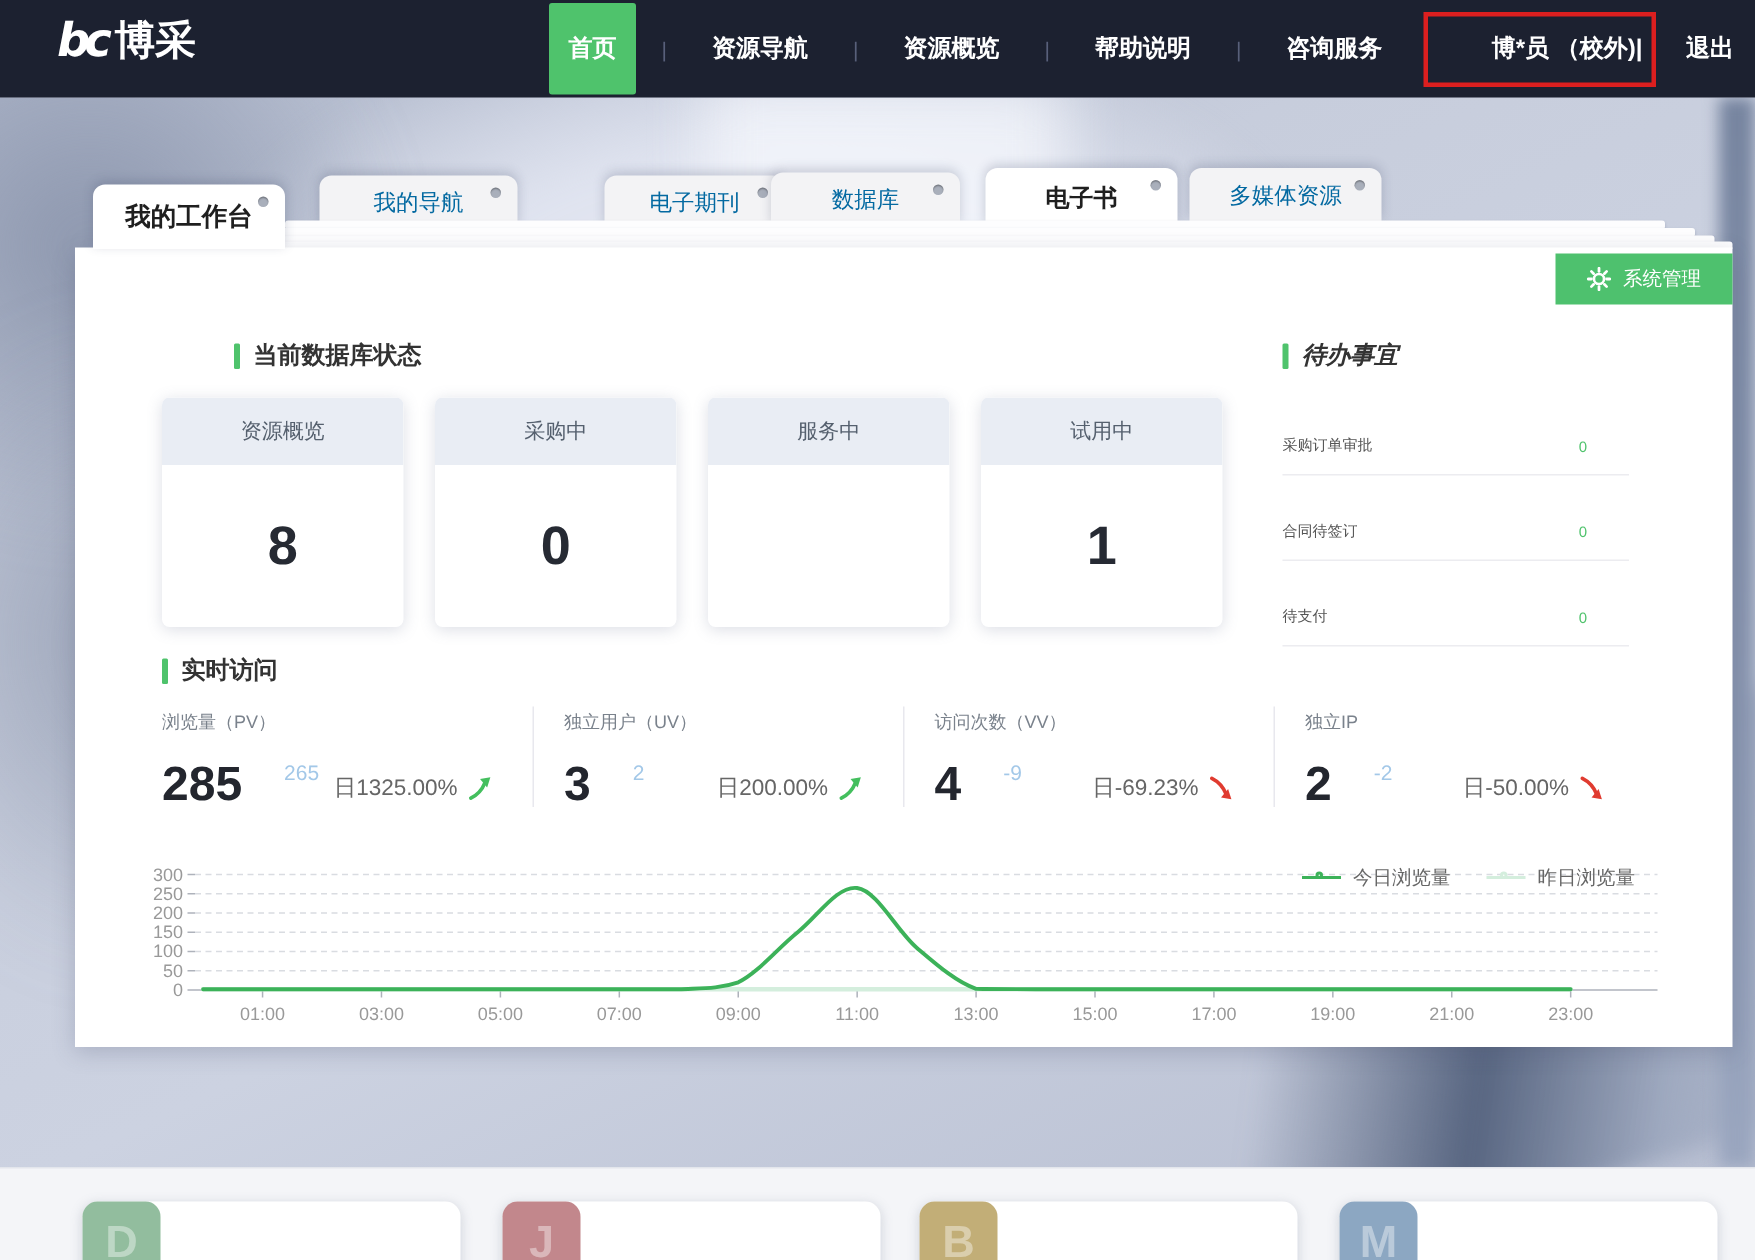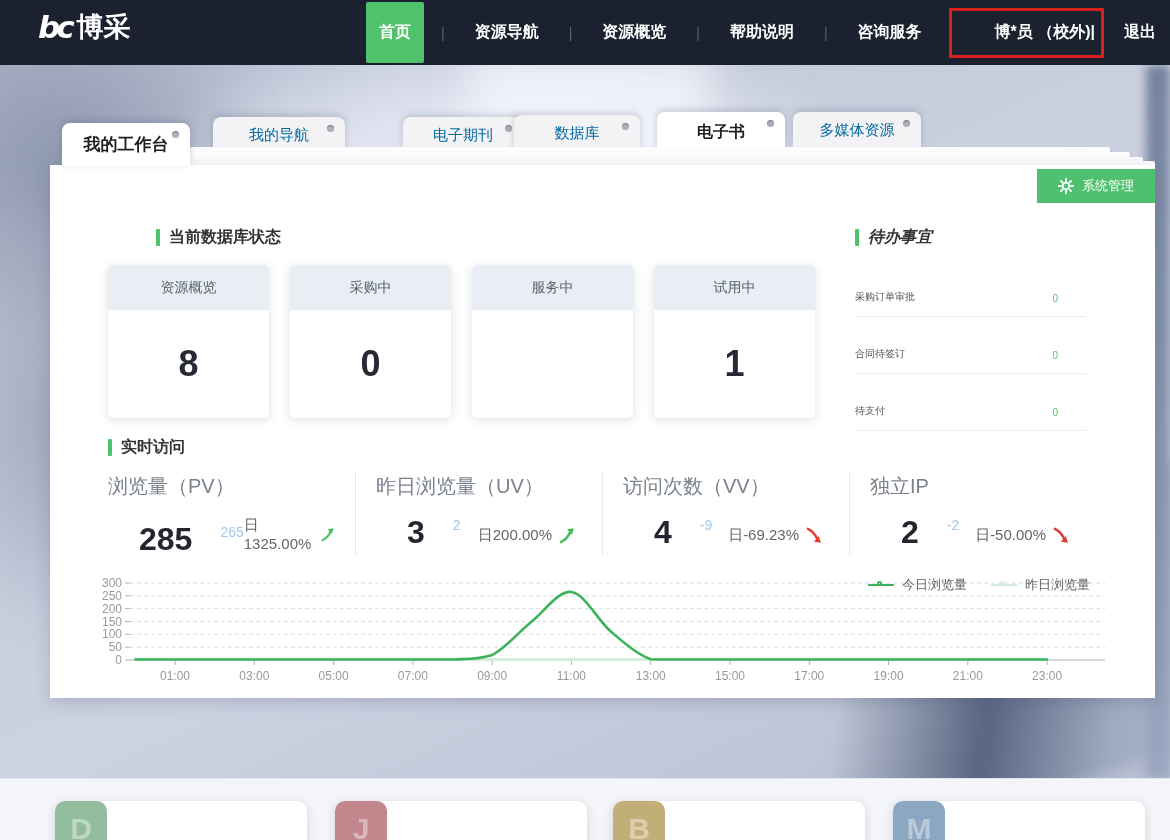--- a/index.html
+++ b/index.html
@@ -69,22 +69,22 @@
                 font-size:36px; font-weight:700; color:#262a33; }
 
   #todo-list { position:absolute; left:805px; top:95px; width:231px; }
   .trow { height:57px; display:flex; align-items:flex-end; justify-content:space-between;
           padding-bottom:12px; border-bottom:1px solid #ececf0; font-size:10px; color:#555; cursor:pointer; }
   .trow .tval { color:#4fc36c; padding-right:28px; }
 
   #stats-row { position:absolute; left:58px; top:306px; width:990px; display:flex; }
   .stat { width:247px; padding:2px 26px 0 0; }
   .stat + .stat { border-left:1px solid #e8e8ee; padding-left:20px; }
-  .slabel { font-size:20px; color:#7a828c; }
-  .srow { display:flex; align-items:flex-end; margin-top:16px;margin-left:31px; }
+  .slabel { font-size:12px; color:#7a828c; }
+  .srow { display:flex; align-items:flex-end; margin-top:16px; }
   .snum { font-size:32px; font-weight:600; color:#23262e; line-height:1; }
   .sdelta { font-size:14px; color:#a3c8e8; margin-left:28px; margin-bottom:15px; }
   .srate { margin-left:auto; font-size:15px; color:#666; display:flex; align-items:center; gap:7px; margin-bottom:3px; }
 
   .chart { position:absolute; left:50px; top:403px; width:1010px; height:130px; }
   #chart-svg { position:absolute; left:0; top:0; }
   #legend { position:absolute; right:20px; top:8px; display:flex; align-items:center; gap:24px; z-index:2; }
   .lg-item { display:flex; align-items:center; gap:8px; font-size:13px; color:#666; cursor:pointer; }
   .lg-line { position:relative; display:inline-block; width:26px; height:2px; }
   .lg-dot { position:absolute; left:9px; top:-3px; width:5px; height:5px; border-radius:50%;
@@ -240,21 +240,21 @@
             <span class="srate">
               <span>日1325.00%</span>
               <svg width="17" height="17" viewBox="0 0 18 18">
                 <path d="M2 16 C6 14,10 10,12 5" fill="none" stroke="#44bf5e" stroke-width="2.6" stroke-linecap="round"></path>
                 <path d="M8.5 2.5 L15.8 1.2 L13.5 8.5 Z" fill="#44bf5e"></path>
               </svg>
             </span>
           </div>
         </div>
         <div class="stat">
-          <div class="slabel">昨日浏览量（UV）</div>
+          <div class="slabel">独立用户（UV）</div>
           <div class="srow">
             <span class="snum">3</span>
             <span class="sdelta">2</span>
             <span class="srate">
               <span>日200.00%</span>
               <svg width="17" height="17" viewBox="0 0 18 18">
                 <path d="M2 16 C6 14,10 10,12 5" fill="none" stroke="#44bf5e" stroke-width="2.6" stroke-linecap="round"></path>
                 <path d="M8.5 2.5 L15.8 1.2 L13.5 8.5 Z" fill="#44bf5e"></path>
               </svg>
             </span>

